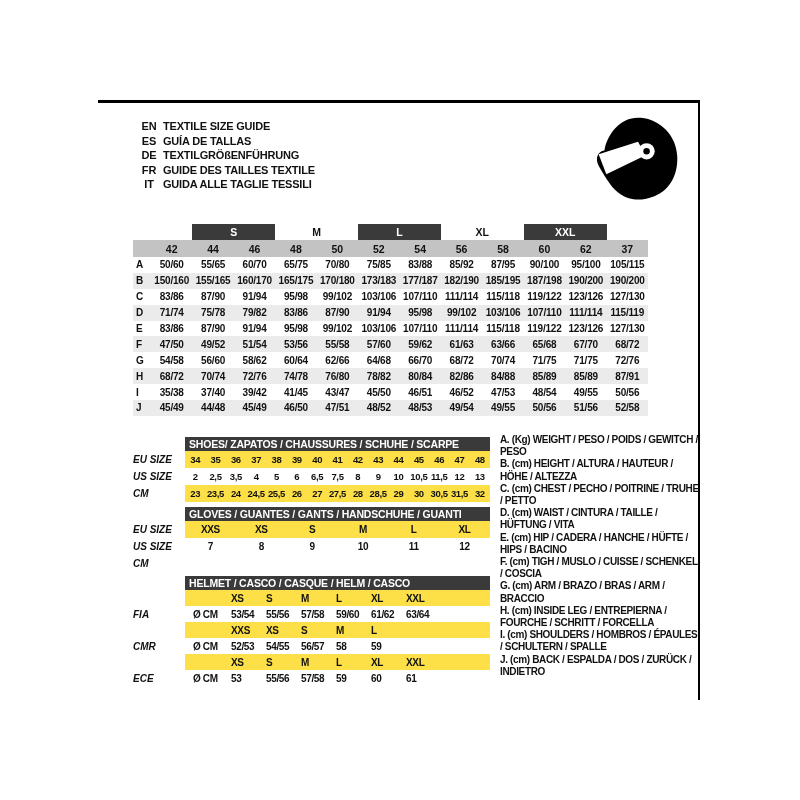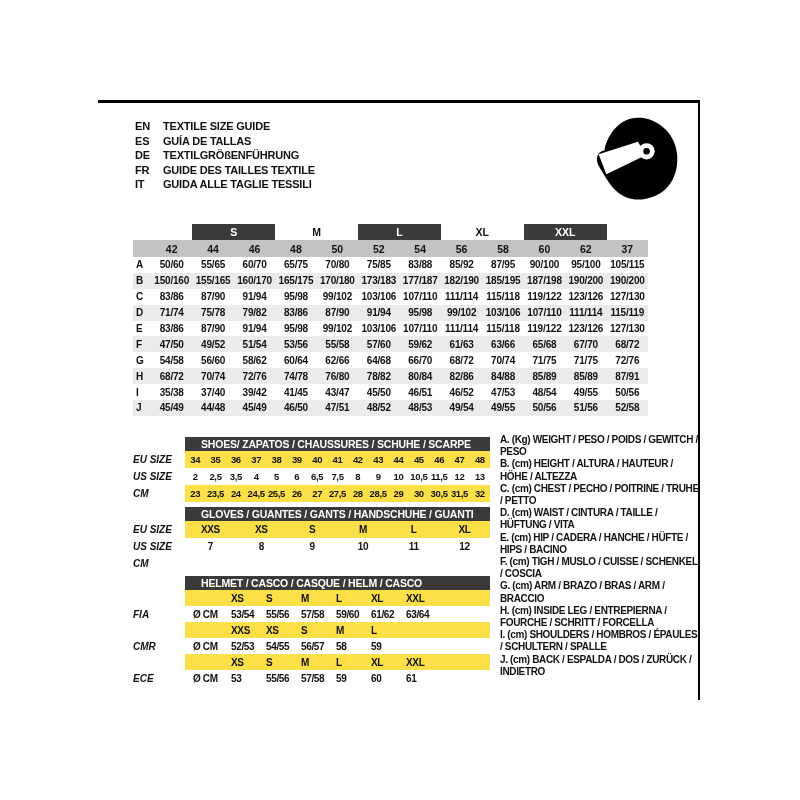--- a/index.html
+++ b/index.html
@@ -4,41 +4,41 @@
 <style>
   html,body{margin:0;padding:0;}
   body{
     width:800px;height:800px;background:#ffffff;position:relative;
     font-family:"Liberation Sans",sans-serif;color:#111;
   }
   .frame{position:absolute;left:98px;top:100px;width:600px;height:597px;
     border-top:3px solid #000;border-right:2px solid #000;}
   
   .languages{position:absolute;left:135px;top:119px;}
-  .lang-row{display:flex;font-weight:bold;font-size:11px;line-height:14.6px;letter-spacing:-0.2px;}
+  .lang-row{display:flex;font-weight:bold;font-size:11px;line-height:14.6px;letter-spacing:-0.2px;text-align:center;}
   .lang-code{width:28px;}
   
   .helmet-icon{position:absolute;left:591px;top:113px;width:92px;height:92px;}
   
   .textile{position:absolute;left:133px;top:222px;width:515px;}
   .t-row{display:grid;grid-template-columns:18px repeat(12,1fr);align-items:center;}
   .group-row{height:18px;align-items:end;}
   .group-cell{display:flex;align-items:center;justify-content:center;font-weight:bold;font-size:10.5px;height:16px;}
   .group-dark{background:#3a3a3a;color:#fff;}
   .sizes-row{height:17px;background:#c3c3c3;font-weight:bold;font-size:10.5px;}
   .data-row{height:15.9px;font-weight:bold;font-size:10px;letter-spacing:-0.2px;}
   .data-row.alt{background:#ebebeb;}
   .cell{text-align:center;white-space:nowrap;}
   .letter-cell{text-align:left;padding-left:3px;}
   
   .section{position:absolute;left:133px;display:flex;}
   .sec-labels{width:52px;font-style:italic;}
   .sec-table{width:305px;}
   .sec-bar{height:14px;background:#3a3a3a;color:#fff;font-weight:bold;font-size:10.5px;
-    display:flex;align-items:center;padding-left:16px;letter-spacing:-0.2px;white-space:nowrap;}
+    display:flex;align-items:center;padding-left:4px;letter-spacing:-0.2px;white-space:nowrap;}
   .sec-spacer{height:14px;}
   .sec-spacer2{height:16px;}
   .sec-label{height:17px;display:flex;align-items:center;font-weight:bold;font-size:10px;}
   .helm-label{height:16px;}
   .s-row{display:grid;height:17px;align-items:center;font-weight:bold;font-size:9.5px;letter-spacing:-0.35px;}
   .s-row.gray{background:#fde047;}
   .shoe-cols{grid-template-columns:repeat(15,1fr);}
   .glove-cols{grid-template-columns:repeat(6,1fr);font-size:10px;}
   .helm-cols{grid-template-columns:46px repeat(6,35px) 1fr;height:16px;font-size:10px;}
   .helm-cols .cell{text-align:left;}

